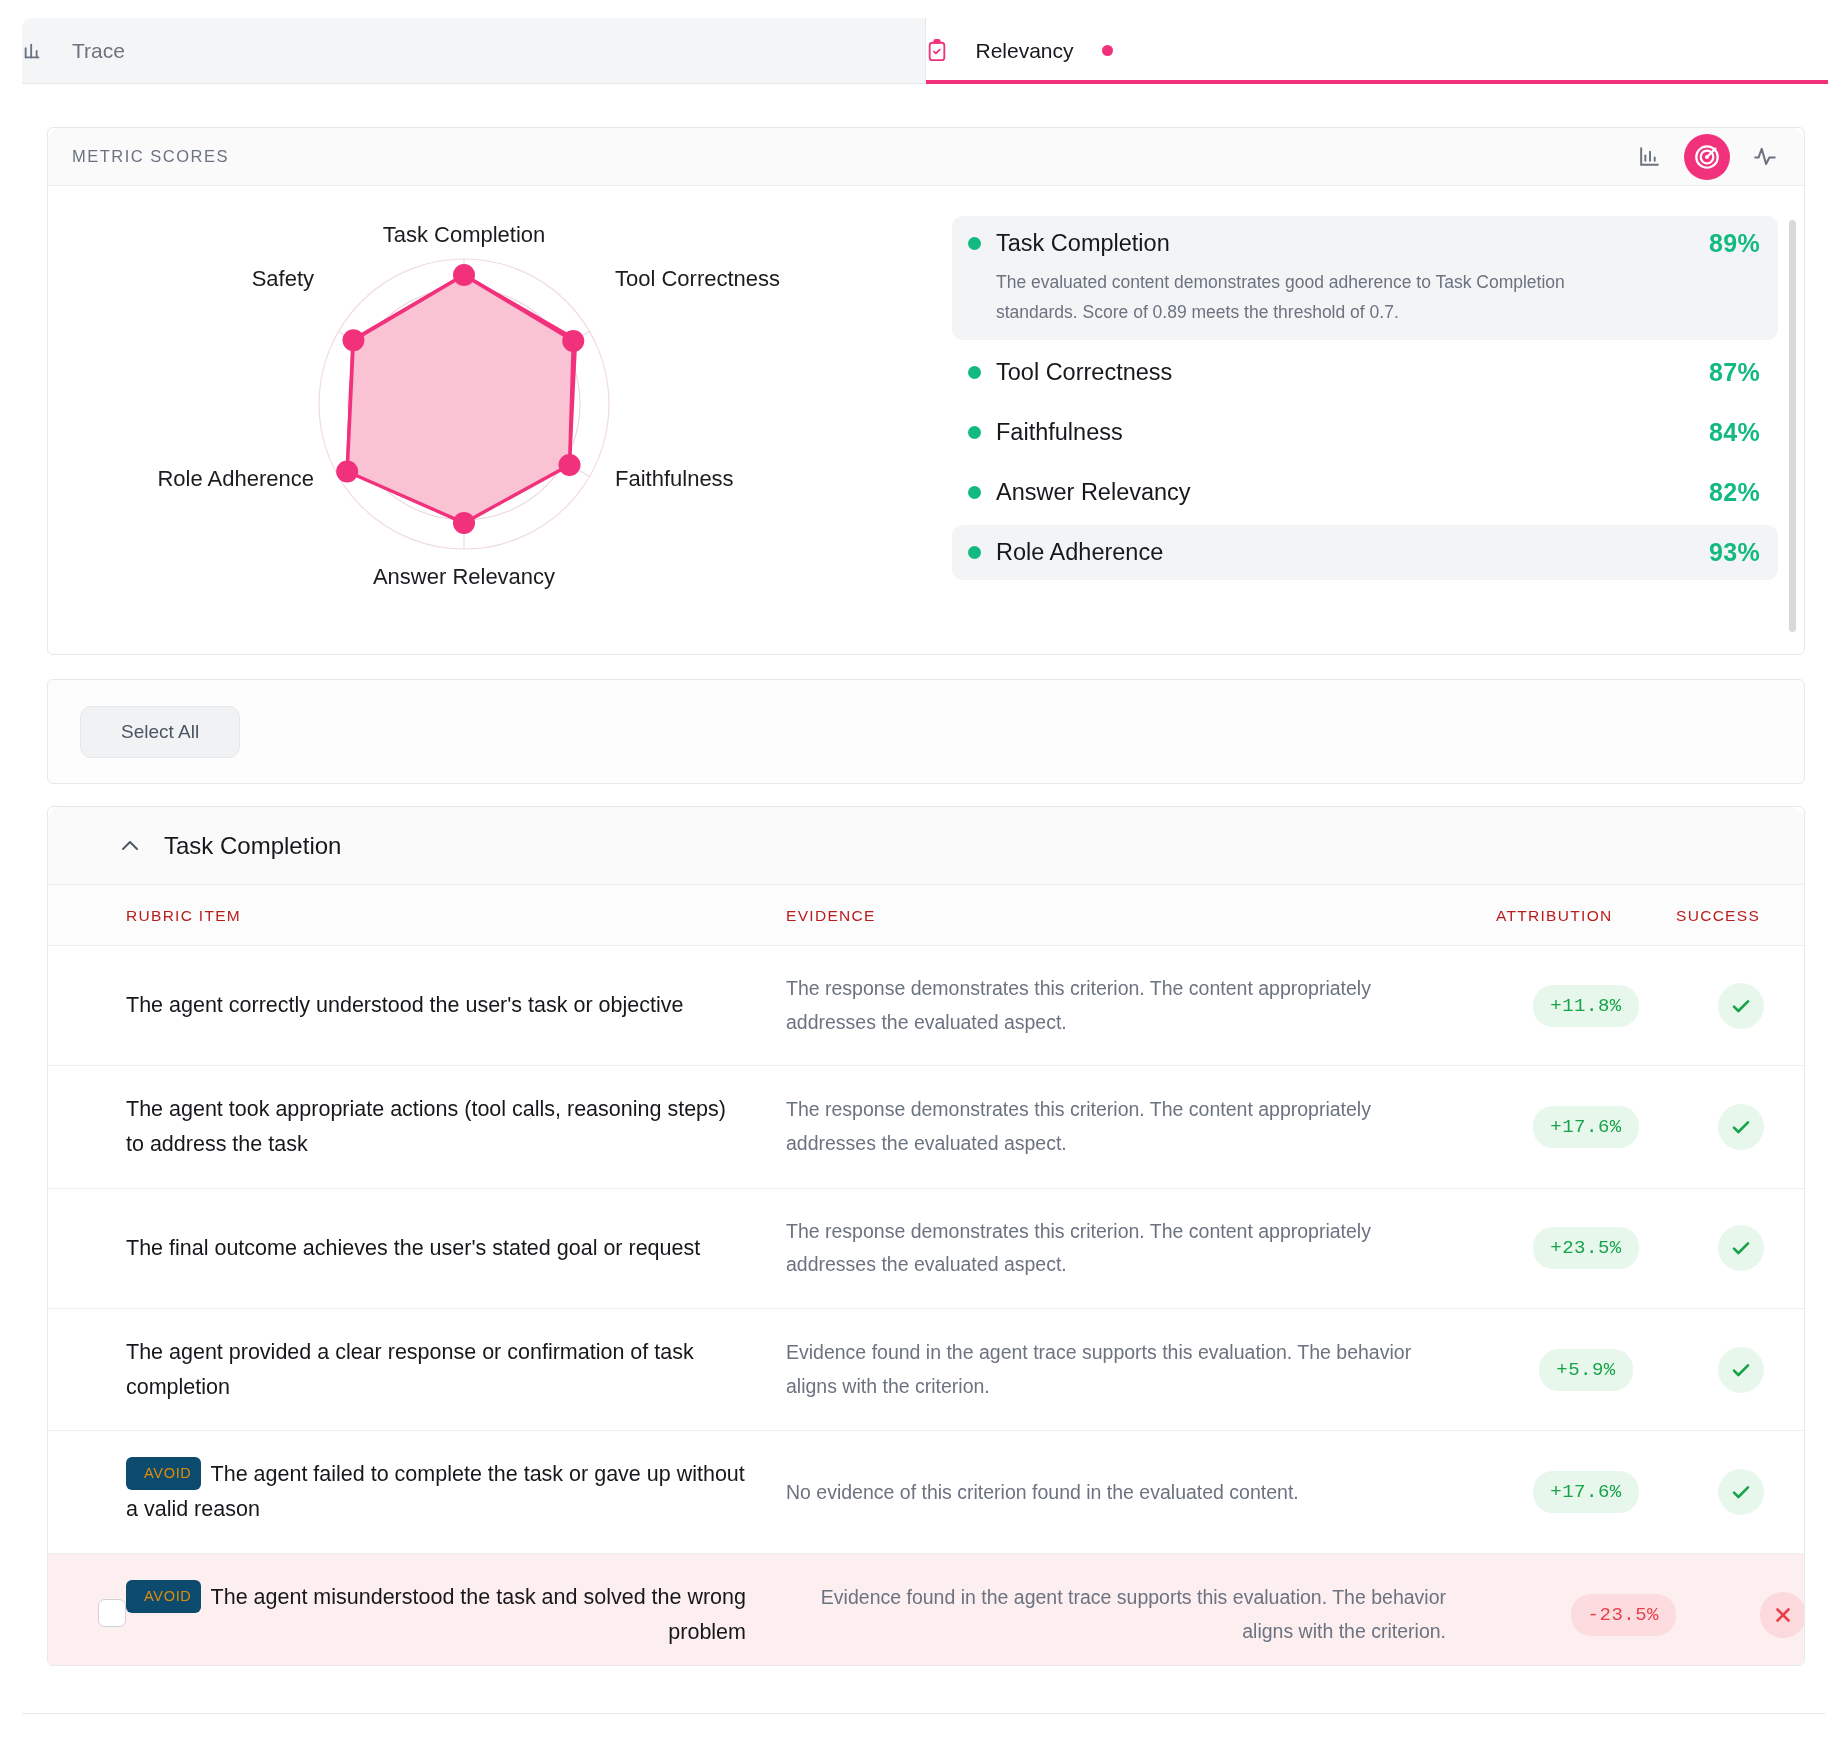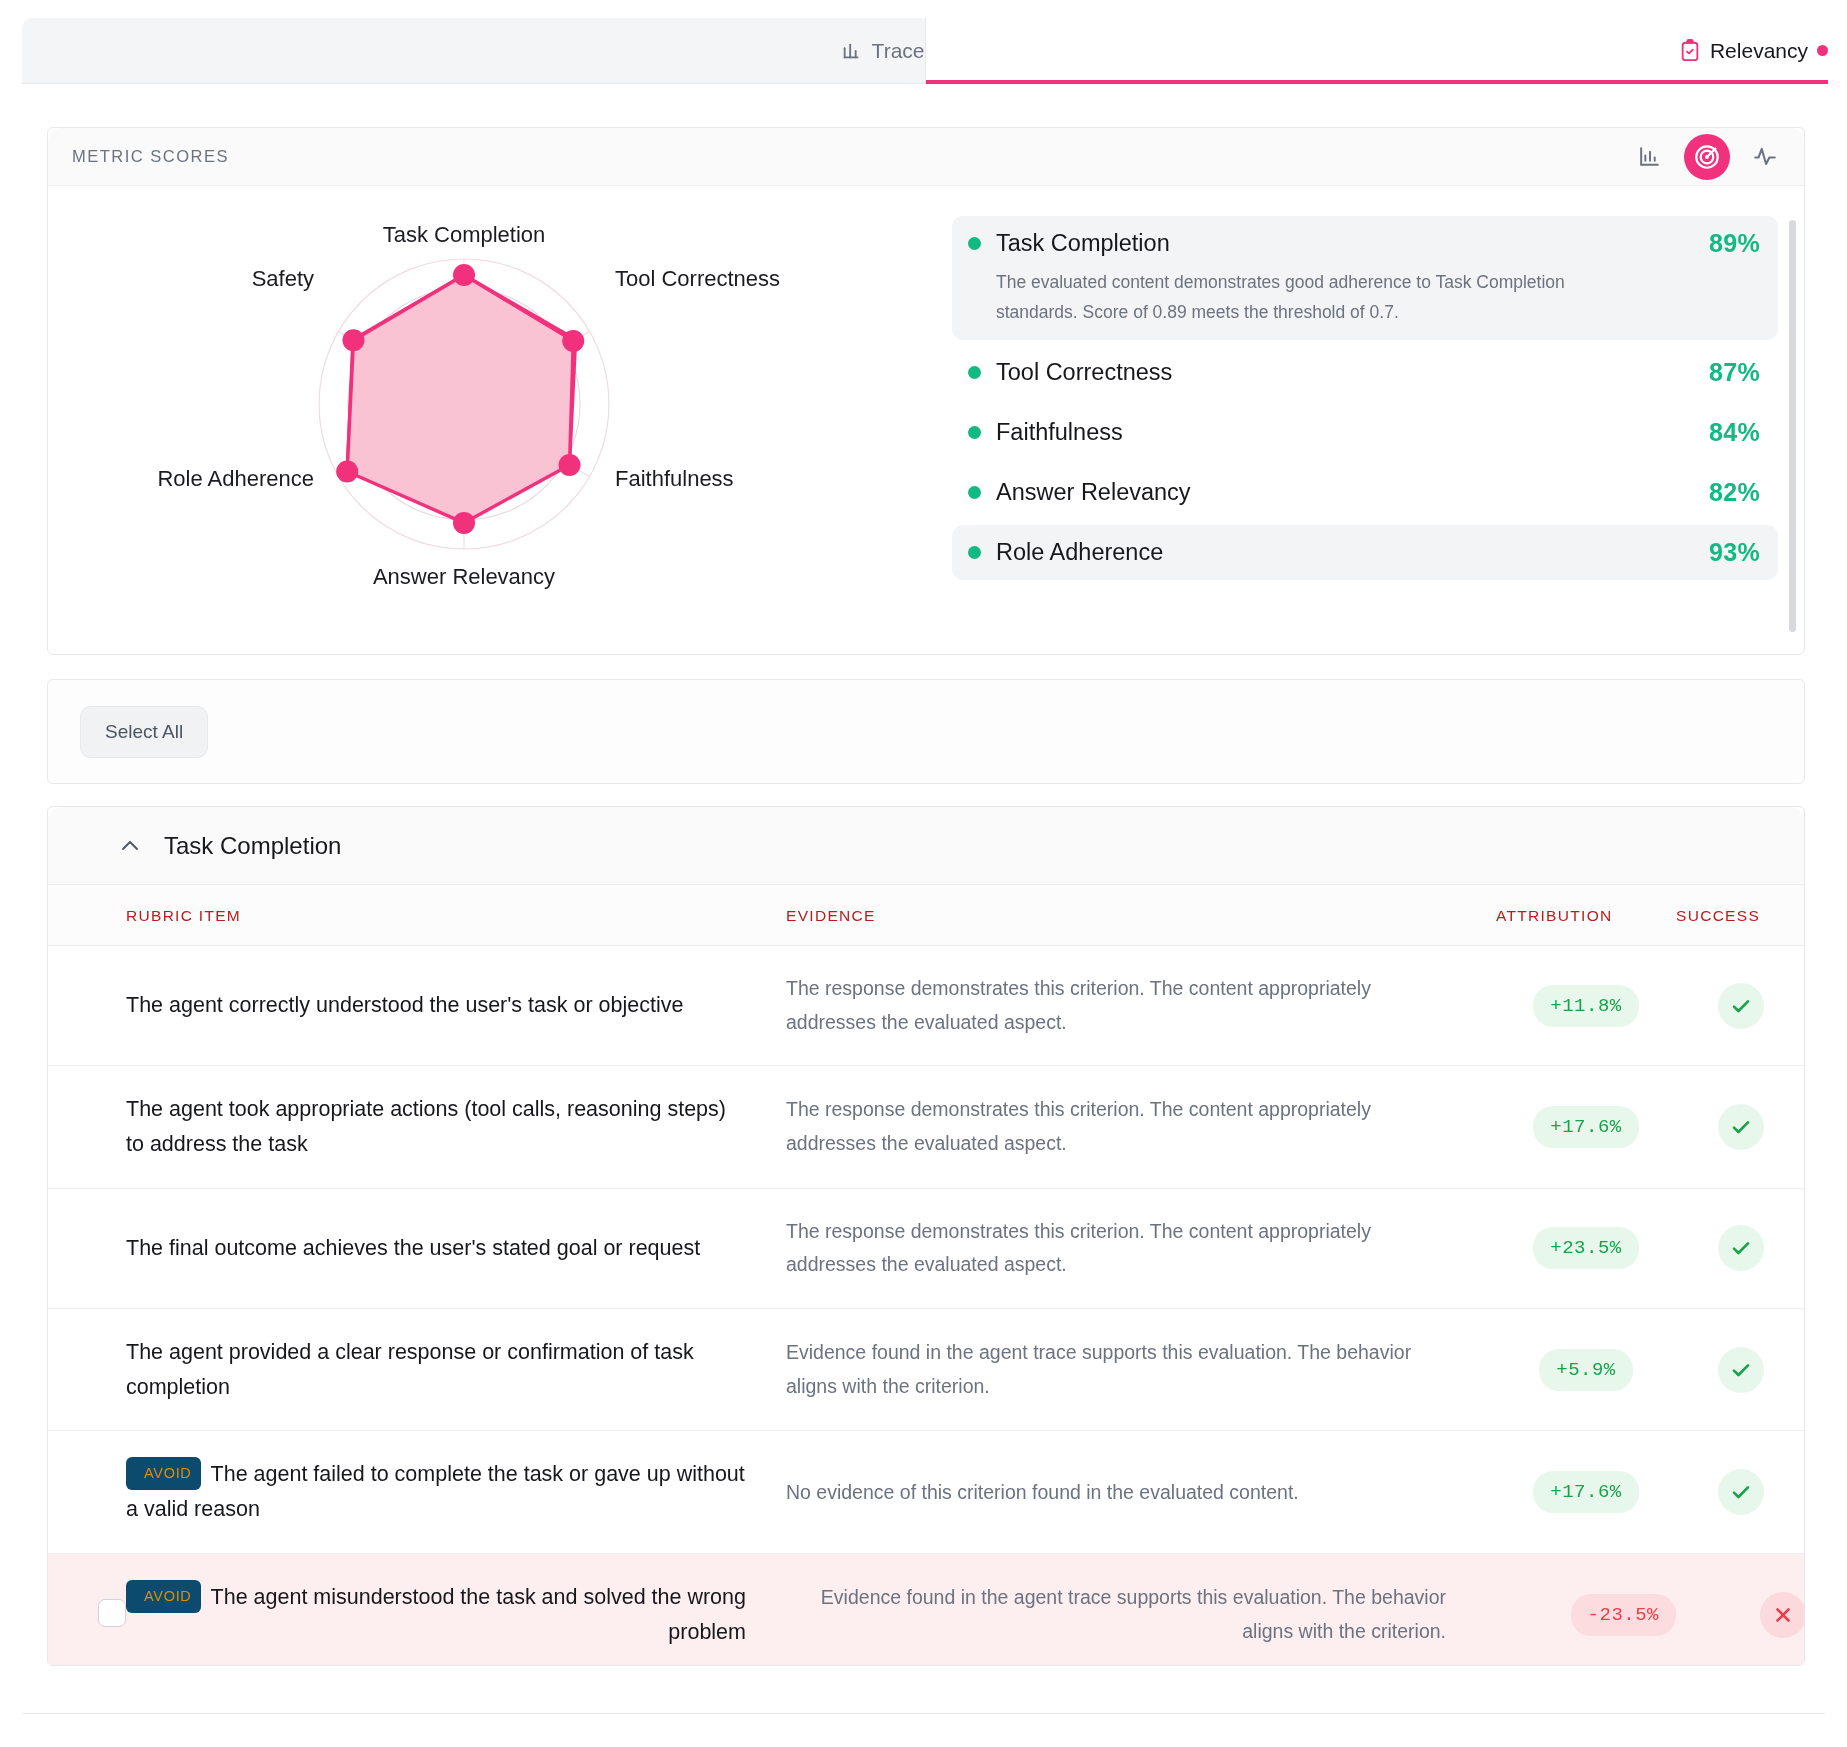--- a/index.html
+++ b/index.html
@@ -13,22 +13,22 @@
   .page { position: relative; width: 1847px; height: 1747px; background:#fff; }
 
   
   .tabbar {
     position: absolute; left: 22px; top: 18px; width: 1806px; height: 66px;
     display: flex;
     border-bottom: 1px solid #e7e8ea;
     background: #fff;
   }
   .tab {
-    flex: 1 1 0; display: flex; align-items: center; justify-content: flex-end;
-    gap: 9px; cursor: pointer; position: relative;
+    flex: 1 1 0; display: flex; align-items: center; justify-content: flex-start;
+    gap: 28px; cursor: pointer; position: relative;
     font-size: 21px; color: #6b7280;
     background: #f4f5f7;
     border-top-left-radius: 10px;
   }
   .tab.first { border-right: 1px solid #e7e8ea; }
   .tab.active {
     background: #ffffff; color: #17181c; font-weight: 400;
     border-top-left-radius: 0; border-top-right-radius: 10px;
   }
   .tab.active::after {
@@ -90,21 +90,21 @@
 
   
   .selbar {
     left: 47px; top: 679px; width: 1758px; height: 105px;
     display: flex; align-items: center; padding: 0 34px 0 32px;
     background: #fdfdfd;
   }
   .select-all {
     font-size: 19px; color: #4b5563; background: #f1f2f4;
     border: 1px solid #e7e8ea; border-radius: 11px;
-    padding: 14px 24px; cursor: pointer;
+    padding: 14px 40px; cursor: pointer;
   }
   .refine {
     margin-left: auto; display: flex; align-items: center; gap: 12px;
     background: #f9b2c8; color: #ffffff; font-size: 19.5px;
     border-radius: 13px; padding: 16px 30px; cursor: pointer;
   }
 
   
   .rubric-card { left: 47px; top: 806px; width: 1758px; height: 860px; overflow:hidden;}
   .rubric-head {

